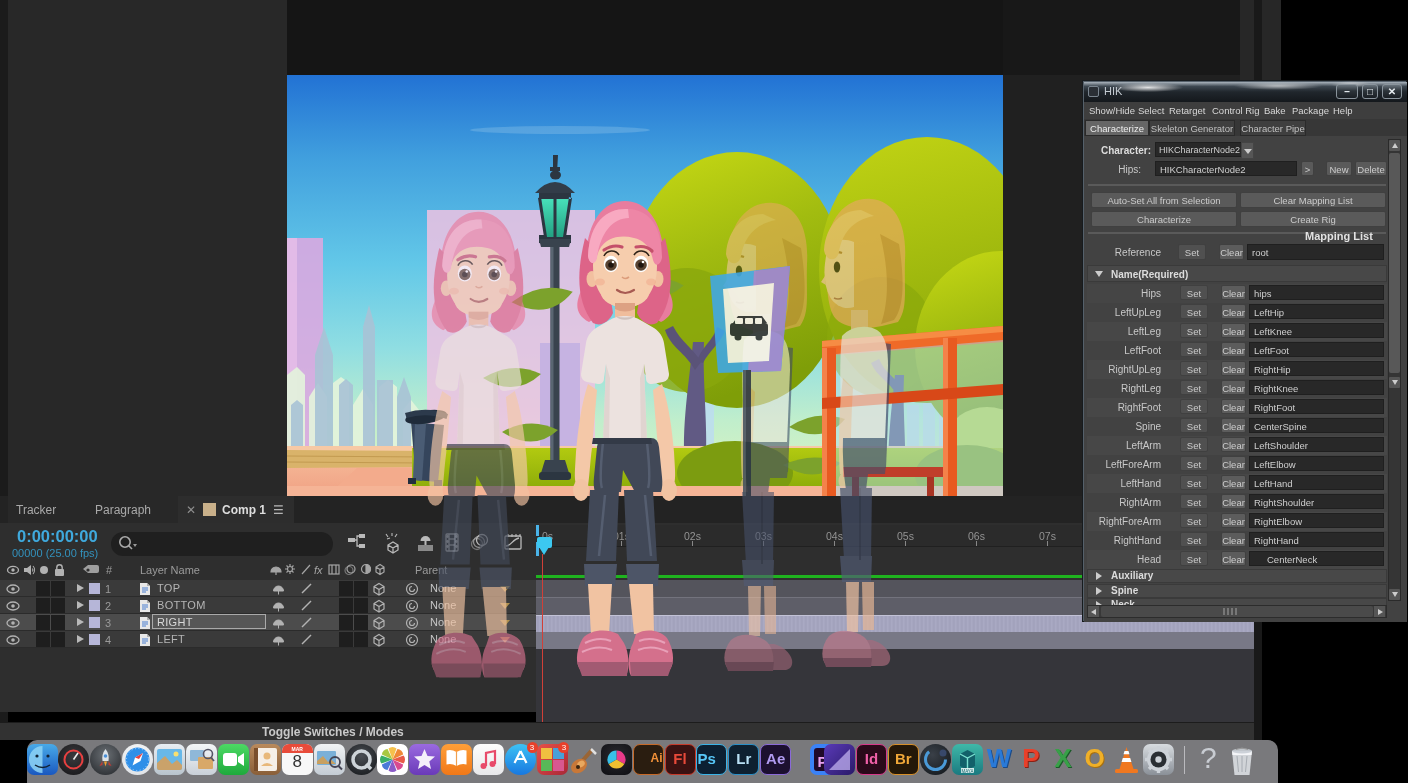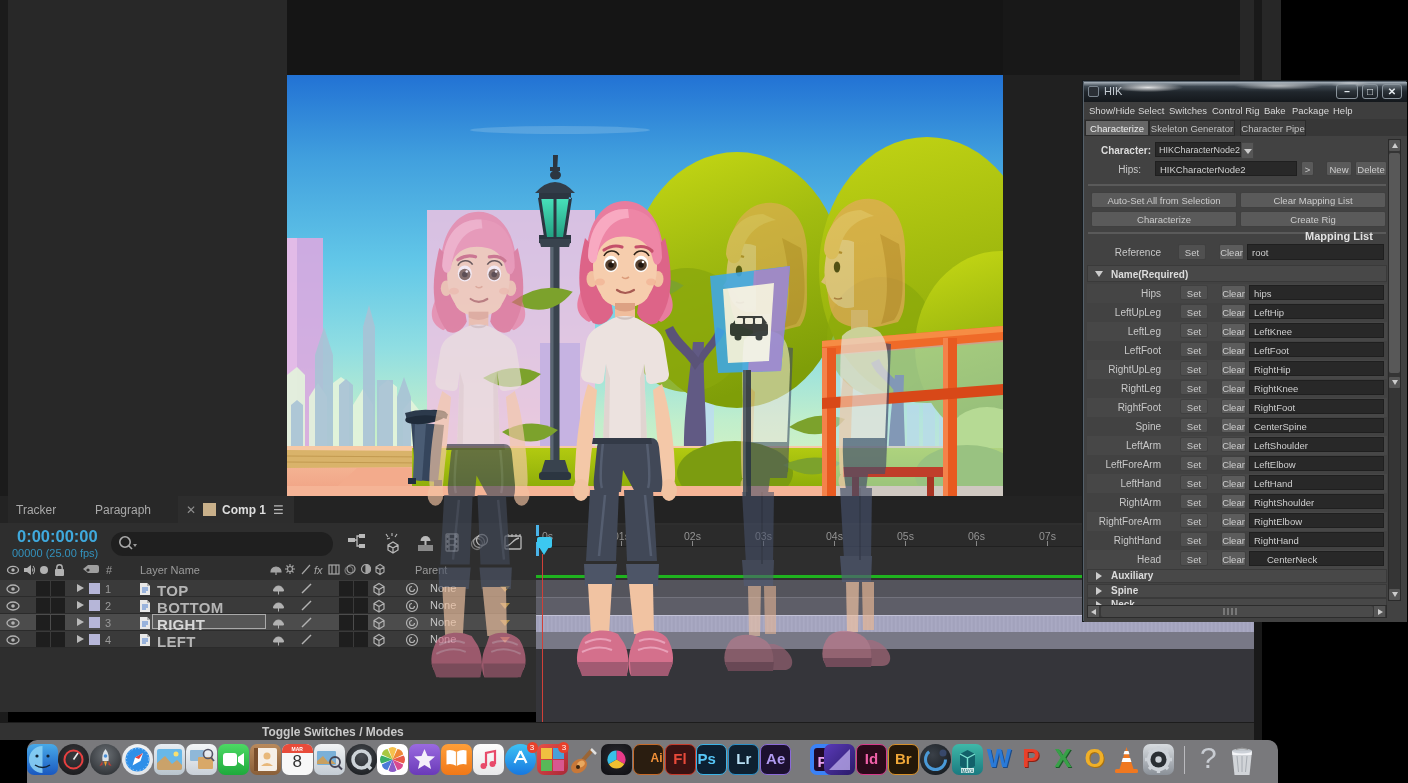--- a/index.html
+++ b/index.html
@@ -12,21 +12,21 @@
 #rightdark{position:absolute;left:1003px;top:0;width:278px;height:497px;background:#202020}
 #topdark2{position:absolute;left:1003px;top:0;width:278px;height:75px;background:#181818}
 #cornerpatch{left:1240px;top:0;width:41px;height:86px;background:#272727}
 #comp{left:287px;top:75px;width:716px;height:421px}
 
 #tl{left:0;top:496px;width:1257px;height:216px;background:#2e2e2e}
 .tabtxt{position:absolute;top:7px;font-size:12px;color:#a9a9a9;white-space:nowrap}
 #tc1{left:17px;top:3px;font-size:16.5px;font-weight:bold;color:#3fa9dd;letter-spacing:0}
 #tc2{left:12px;top:24px;font-size:11px;color:#3392bd}
 .sbox{position:absolute;left:111px;top:36px;width:222px;height:24px;background:#1f1f1f;border-radius:12px}
-.lname{position:absolute;left:157px;top:2px;font-size:15px;font-weight:bold;color:#b5b5b5;letter-spacing:.3px}
+.lname{position:absolute;left:157px;top:2px;font-size:11px;font-weight:normal;color:#b5b5b5;letter-spacing:.3px}
 .tri{position:absolute;width:0;height:0}
 .rl{position:absolute;top:5px;font-size:10.5px;color:#939393;white-space:nowrap}
 .tick{position:absolute;top:16px;width:1px;height:5px;background:#888}
 #aeedge{left:1254px;top:0;width:8px;height:740px;background:#191919}
 
 #hik{left:1082px;top:80px;width:325px;height:542px;background:#3c3c3c;border:1px solid #171b1e;box-shadow:0 0 0 1px #55606a inset}
 #hiktitle{left:1px;top:1px;width:323px;height:20px;background:linear-gradient(180deg,#aab4bd 0%,#3d4750 22%,#20262c 50%,#14181c 100%)}
 #hikmenu{left:1px;top:21px;width:323px;height:17px;background:#3e3e3e}
 .hm{position:absolute;top:24px;font-size:9.5px;color:#d8d8d8;white-space:nowrap}
 #hiktabs{left:1px;top:38px;width:323px;height:17px;background:#373737}
@@ -569,21 +569,21 @@
     <div class="abs" style="left:150px;top:1px;width:90px;height:8px;background:radial-gradient(ellipse at center,rgba(255,255,255,.6),rgba(255,255,255,0) 70%);border-radius:50%"></div>
     <div class="abs" style="left:248px;top:0px;width:40px;height:7px;background:radial-gradient(ellipse at center,rgba(255,255,255,.5),rgba(255,255,255,0) 70%);border-radius:50%"></div>
     <div class="abs" style="left:5px;top:5px;width:11px;height:11px;background:#2a2f35;border:1px solid #7a858f;border-radius:2px"></div>
     <span class="abs" style="left:21px;top:4px;font-size:11px;color:#c5ccd2">HIK</span>
     <div class="abs" style="left:253px;top:3px;width:22px;height:15px;background:linear-gradient(180deg,#6a757e,#2d343a 45%,#1a1f24);border:1px solid #8a949c;border-radius:3px;color:#e8eef2;font-size:10px;font-weight:bold;text-align:center;line-height:14px">–</div>
     <div class="abs" style="left:279px;top:3px;width:16px;height:15px;background:linear-gradient(180deg,#6a757e,#2d343a 45%,#1a1f24);border:1px solid #8a949c;border-radius:3px;color:#e8eef2;font-size:10px;font-weight:bold;text-align:center;line-height:14px">□</div>
     <div class="abs" style="left:299px;top:3px;width:20px;height:15px;background:linear-gradient(180deg,#6a757e,#2d343a 45%,#1a1f24);border:1px solid #8a949c;border-radius:3px;color:#e8eef2;font-size:10px;font-weight:bold;text-align:center;line-height:14px">✕</div>
     <div class="abs" id="hikmenu"></div>
     <span class="hm" style="left:6px">Show/Hide</span>
     <span class="hm" style="left:55px">Select</span>
-    <span class="hm" style="left:86px">Switches</span>
+    <span class="hm" style="left:86px">Retarget</span>
     <span class="hm" style="left:129px">Control Rig</span>
     <span class="hm" style="left:181px">Bake</span>
     <span class="hm" style="left:209px">Package</span>
     <span class="hm" style="left:250px">Help</span>
     <div class="abs" id="hiktabs"></div>
     <div class="htab" style="left:2px;width:64px;background:#666;color:#ededed;line-height:15px">Characterize</div>
     <div class="htab" style="left:66px;width:86px;line-height:15px">Skeleton Generator</div>
     <div class="htab" style="left:157px;width:66px;line-height:15px">Character Pipe</div>
     <div class="abs" style="left:1px;top:55px;width:323px;height:486px;background:#424242"></div>
     <div class="abs" style="left:305px;top:58px;width:13px;height:462px;background:#353535;border:1px solid #2a2a2a"></div>

